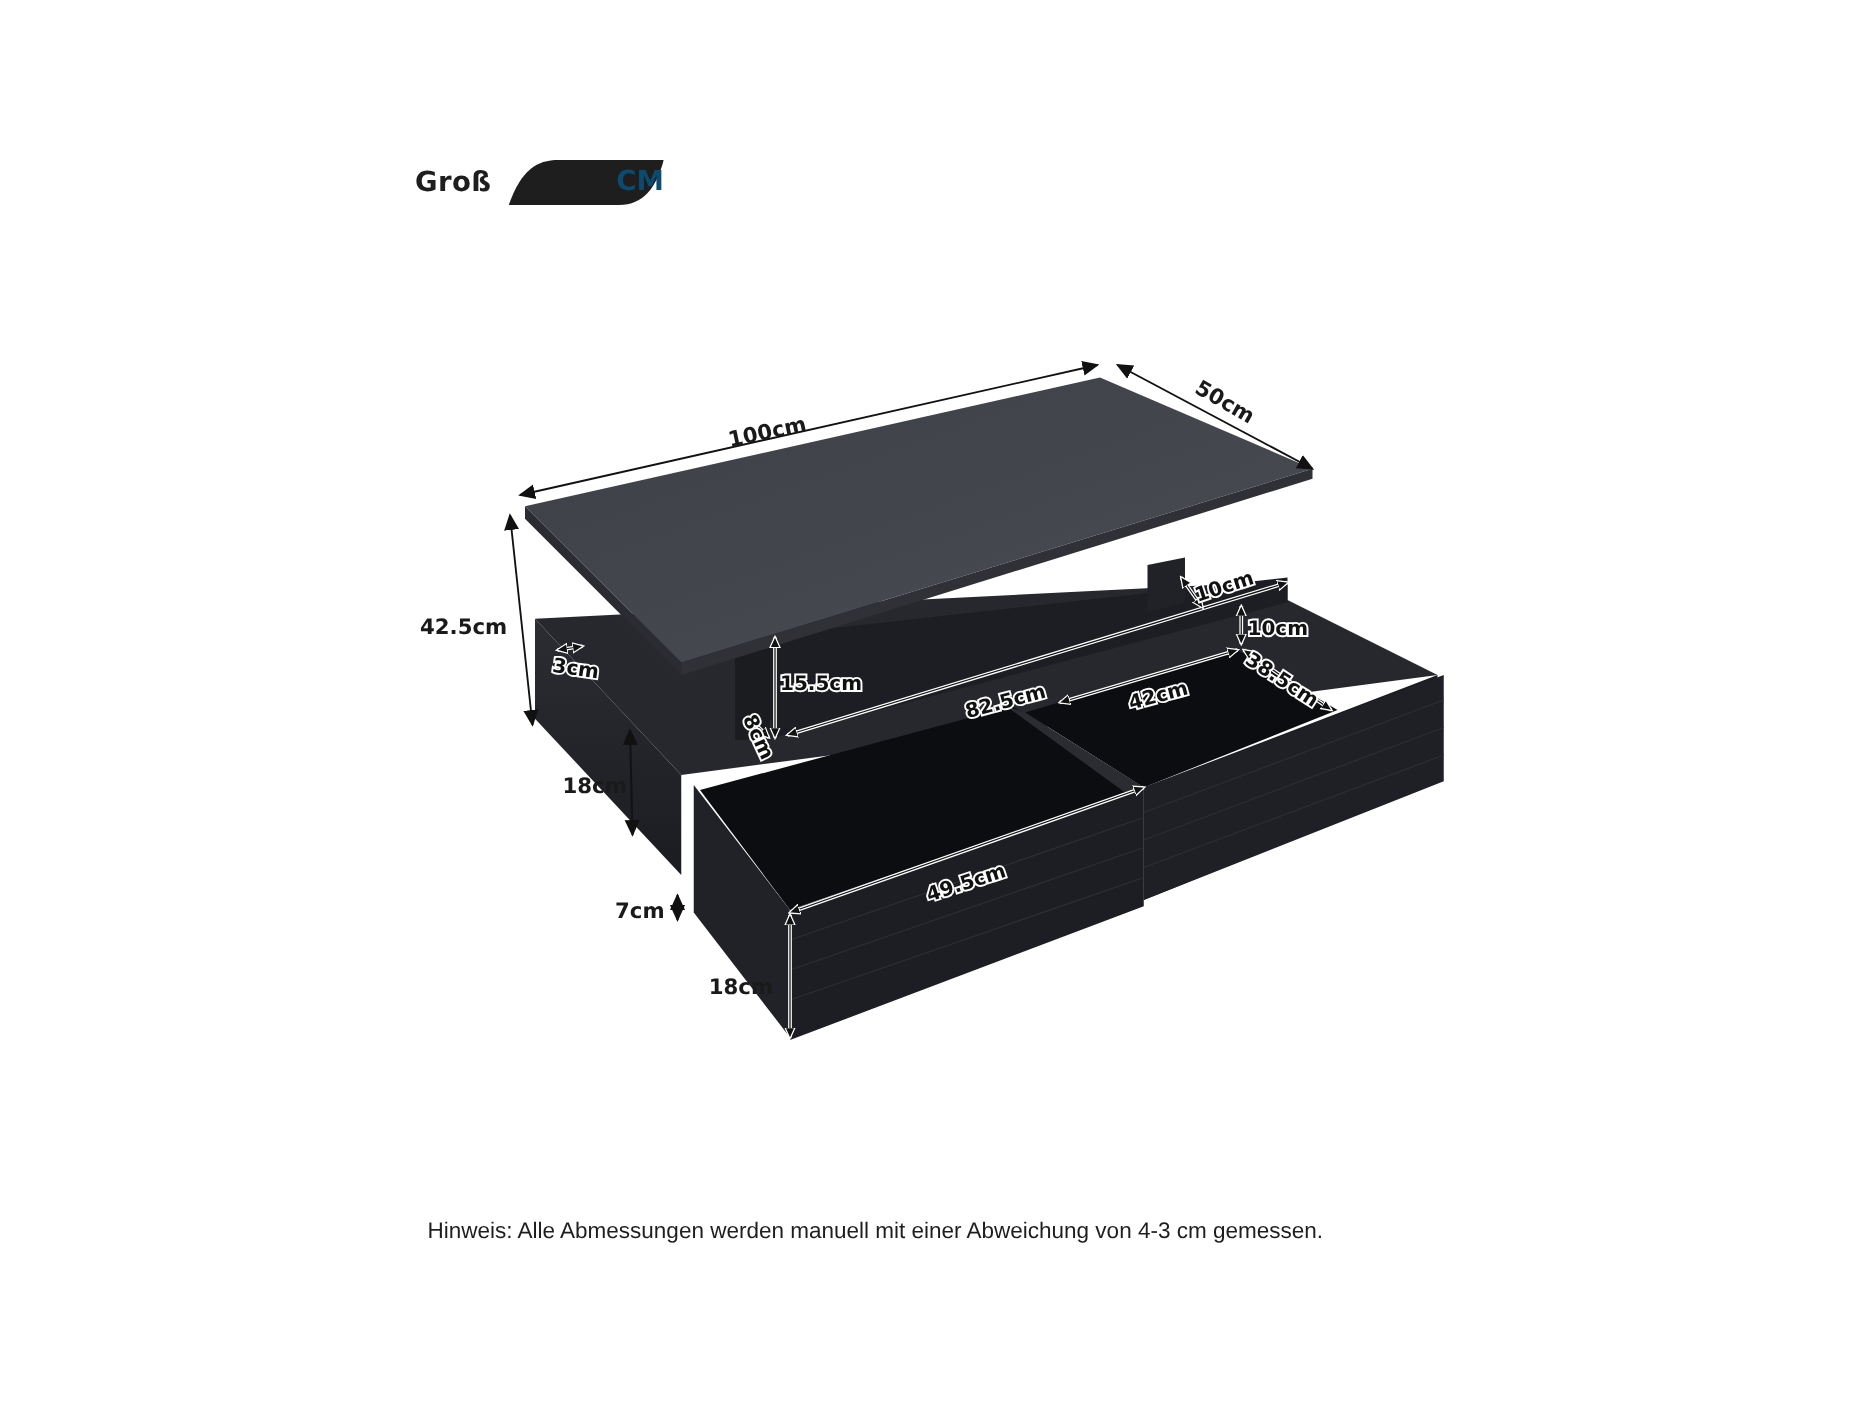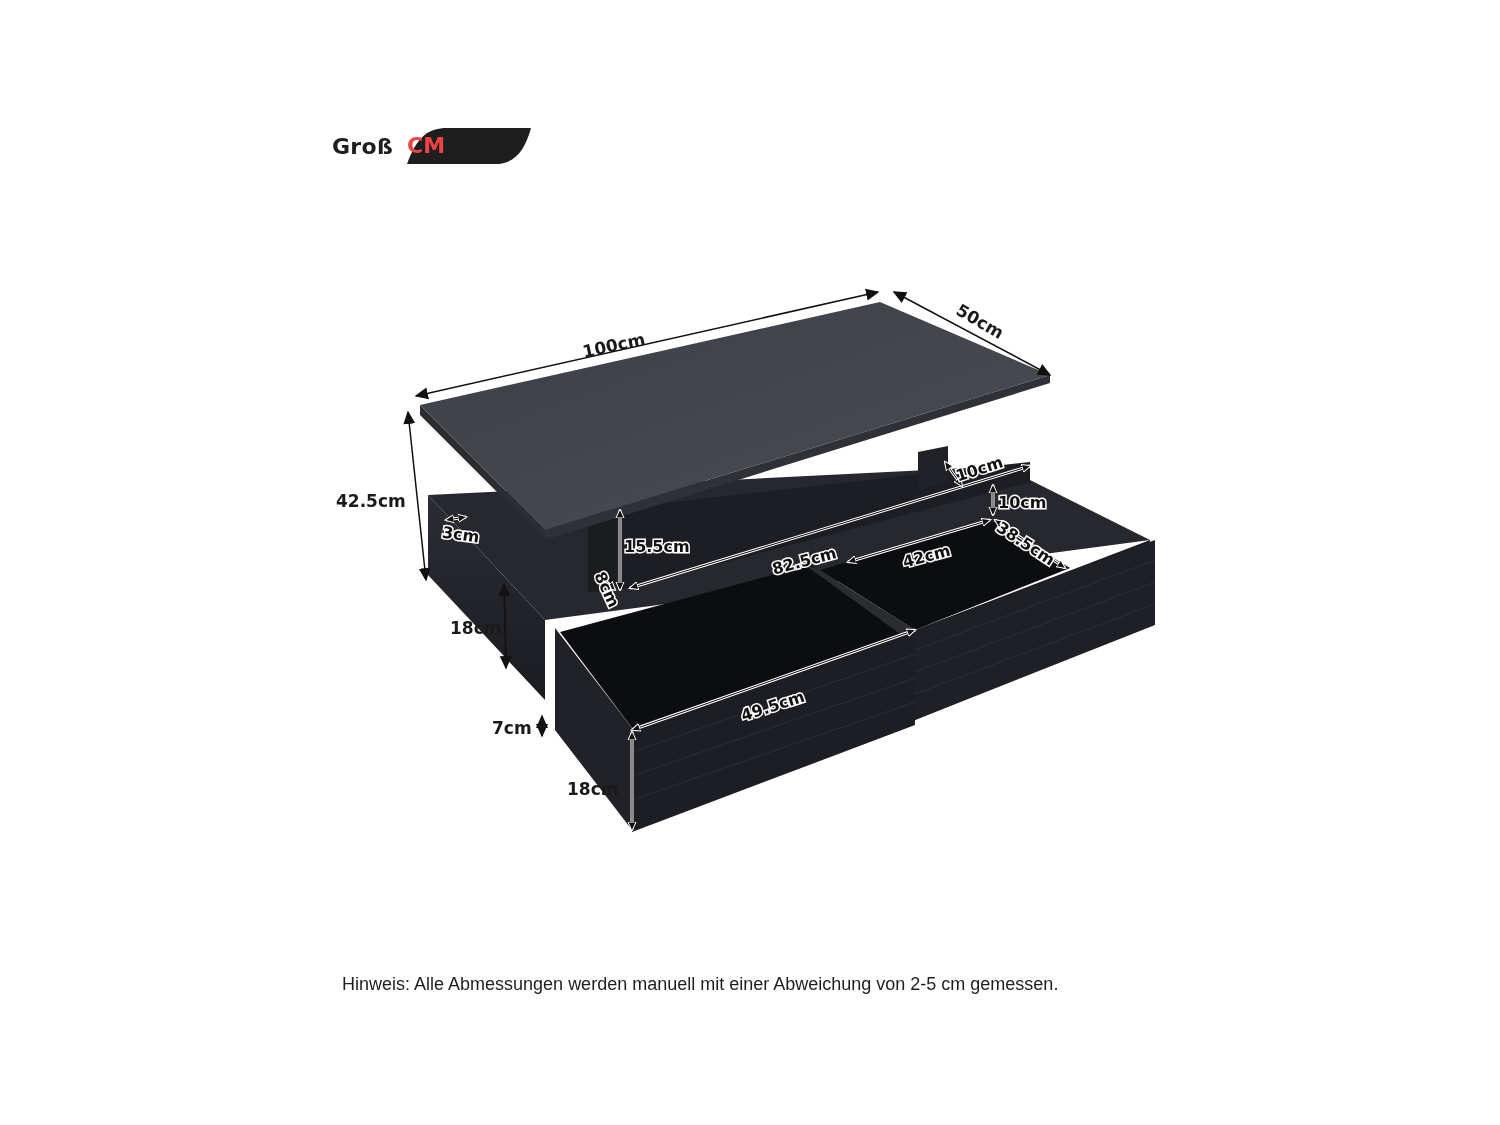--- a/index.html
+++ b/index.html
@@ -1,21 +1,21 @@
 <!DOCTYPE html>
 <html><head>
 <meta charset="utf-8">
 <style>
   html, body { margin: 0; padding: 0; background: #ffffff; }
   body { width: 1500px; height: 1125px; position: relative; overflow: hidden; font-family: "DejaVu Sans", sans-serif; }
   .header { position: absolute; left: 332px; top: 128px; height: 36px; display: flex; align-items: center; }
   .size-label { font-size: 22px; font-weight: bold; color: #1e1e1e; margin-right: 14px; letter-spacing: 0.3px; }
   .unit-badge { position: relative; width: 124px; height: 36px; }
   .unit-badge svg { position: absolute; left: 0; top: 0; }
-  .unit-badge span { position: absolute; left: 0; top: 0; width: 124px; height: 36px; line-height: 36px; text-align: left; color: #ef4444; font-size: 22px; font-weight: bold; }
+  .unit-badge span { position: absolute; left: 0; top: 0; width: 124px; height: 36px; line-height: 36px; text-align: right; color: #0c4a6e; font-size: 22px; font-weight: bold; }
   .diagram { position: absolute; left: 0; top: 0; }
   .note { position: absolute; left: 342px; top: 974px; font-size: 18px; color: #1e1e1e; white-space: nowrap; font-family: "Liberation Sans", sans-serif; }
   .dim-dark { font-family: "DejaVu Sans", sans-serif; font-weight: bold; font-size: 17px; fill: #1a1a1a; }
   .dim-light { font-family: "DejaVu Sans", sans-serif; font-weight: bold; font-size: 16px; fill: #111; stroke: #ffffff; stroke-width: 3px; paint-order: stroke fill; }
 </style>
 </head>
 <body>
 
 <div class="header">
   <span class="size-label">Groß</span>
@@ -134,13 +134,13 @@
   <text class="dim-light" x="624" y="552">15.5cm</text>
   <text class="dim-light" x="578" y="580" transform="rotate(65 590 590)">8cm</text>
   <text class="dim-light" x="770" y="566" transform="rotate(-15 805 555)">82.5cm</text>
   <text class="dim-light" x="954" y="474" transform="rotate(-18 980 465)">10cm</text>
   <text class="dim-light" x="998" y="508">10cm</text>
   <text class="dim-light" x="902" y="562" transform="rotate(-15 925 555)">42cm</text>
   <text class="dim-light" x="985" y="545" transform="rotate(33 1015 555)">38.5cm</text>
   <text class="dim-light" x="738" y="712" transform="rotate(-18 770 700)">49.5cm</text>
 </svg>
 
-<div class="note">Hinweis: Alle Abmessungen werden manuell mit einer Abweichung von 2-5 cm gemessen.</div>
+<div class="note">Hinweis: Alle Abmessungen werden manuell mit einer Abweichung von 4-3 cm gemessen.</div>
 
 </body></html>

